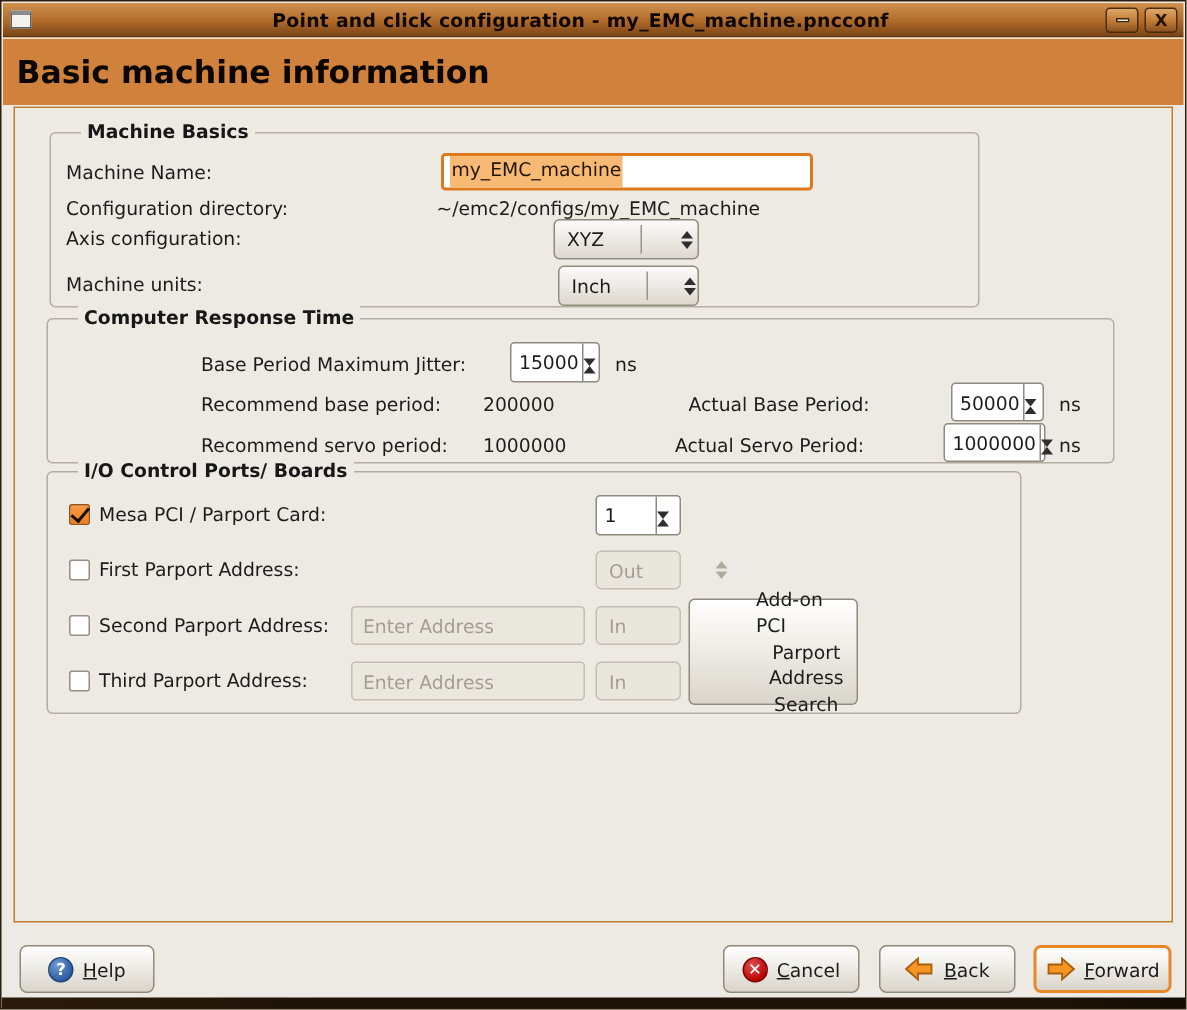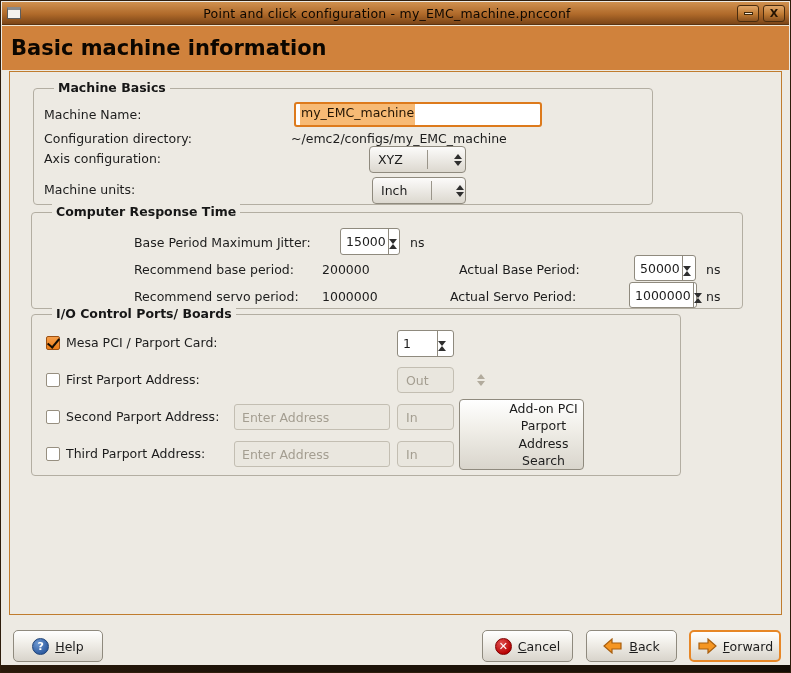--- a/index.html
+++ b/index.html
@@ -4,21 +4,21 @@
 <style>
   html,body{margin:0;padding:0;}
   body{width:791px;height:673px;font-family:"DejaVu Sans","Liberation Sans",sans-serif;font-size:12.5px;color:#1c1c1c;}
   .window{position:absolute;left:0;top:0;width:791px;height:673px;background:#EDEAE3;border:1px solid #2e1d0c;box-sizing:border-box;overflow:hidden;}
 
   
   .titlebar{position:absolute;left:1px;right:1px;top:1px;height:23px;
     background:linear-gradient(180deg,#d0914f 0%,#b06a2a 55%,#7b4517 100%);
     display:flex;align-items:center;border-bottom:1px solid #5a3413;box-sizing:border-box;}
   .win-icon{width:14px;height:12px;background:#f4f2ee;border:1px solid #5c5c5c;border-top:3px solid #8a8a8a;margin-left:5px;box-sizing:border-box;}
-  .title-text{flex:1;text-align:center;font-weight:normal;color:#0d0700;font-size:12.5px;letter-spacing:.2px;padding-left:16px;}
+  .title-text{flex:1;text-align:center;font-weight:bold;color:#0d0700;font-size:12.5px;letter-spacing:.2px;padding-left:16px;}
   .tb-btn{width:22px;height:17px;margin-right:4px;border:1px solid #4a2c0e;border-radius:3px;
     background:linear-gradient(180deg,#e0a668 0%,#bf7a33 55%,#8a5220 100%);
     display:flex;align-items:center;justify-content:center;color:#241403;font-weight:bold;font-size:11px;box-sizing:border-box;}
   .tb-btn .bar{width:9px;height:3px;background:#f2e8da;border:1px solid #3f2708;box-sizing:border-box;}
 
   
   .header{position:absolute;left:1px;right:1px;top:24px;height:45px;background:#d0823c;border-top:1px solid #f0e4cf;box-sizing:border-box;display:flex;align-items:center;}
   .header h1{margin:0 0 0 9px;font-size:21px;font-weight:bold;color:#0b0600;}
 
   
@@ -210,21 +210,21 @@
         <input class="entry-dis" style="left: 202px; top: 126px; width: 156px; height: 26px;" disabled="" value="Enter Address">
         <div class="combo disabled" style="left:365px;top:126px;width:57px;height:26px;">
           <span class="lbl">In</span>
           <span class="sep"></span>
           <span class="arrows">
               <span class="tri-up"></span>
               <span class="tri-down"></span>
             </span>
         </div>
 
-        <div class="gbtn" style="left:427px;top:84px;width:125px;height:71px;line-height:17.5px;padding-left:44px;">
+        <div class="gbtn" style="left:427px;top:84px;width:113px;height:71px;line-height:17.5px;padding-left:44px;">
           <div>Add-on PCI</div>
           <div>Parport</div>
           <div>Address</div>
           <div>Search</div>
         </div>
       </div>
     </div>
 
     <div class="action" style="left:11px;top:560px;width:90px;">
       <span class="circle-icon help-circle">?</span>

